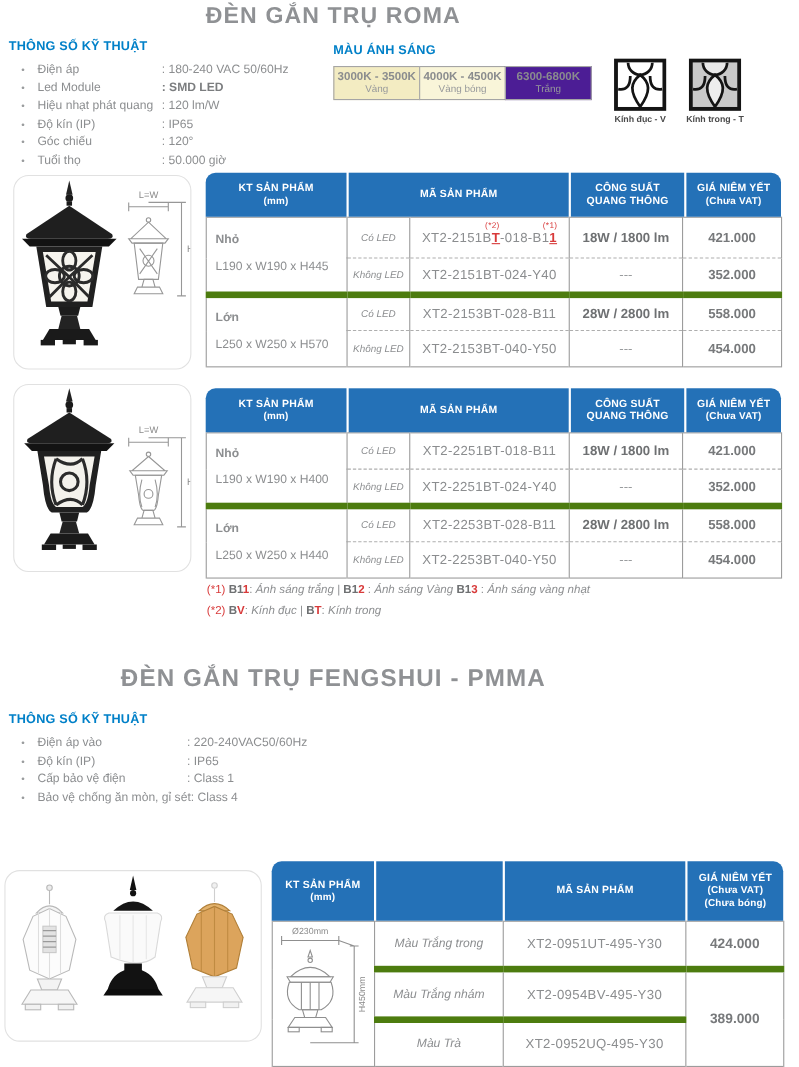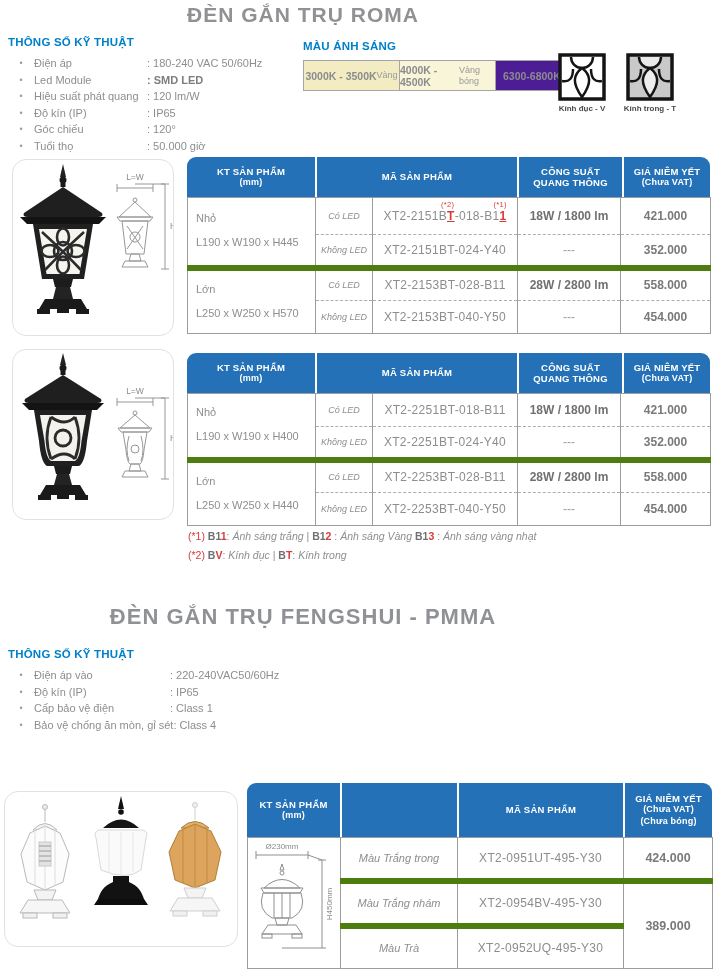--- a/index.html
+++ b/index.html
@@ -26,22 +26,22 @@
   #specs1 { left:8px; top:36px; width:300px; }
   #specs1 .spec-label { min-width:113px; }
   #specs2 { left:8px; top:648px; width:330px; }
   #specs2 .spec-label { min-width:136px; }
   .spec-value.bold { font-weight:bold; color:#7b7d7f; }
 
   
   #mau { left:303px; top:40px; }
   .swatch-row { display:flex; margin-top:8px; }
   .swatch {
-    width:97px; height:31px; border:1px solid #a5a5a5; margin-left:-1px;
-    display:flex; flex-direction:row; align-items:center; justify-content:center;
+    width:79px; height:31px; border:1px solid #a5a5a5; margin-left:-1px;
+    display:flex; flex-direction:column; align-items:center; justify-content:center;
   }
   .swatch:first-child { margin-left:0; }
   .swatch .t1 { font-size:10.5px; font-weight:bold; color:#8a8c8e; line-height:12px; }
   .swatch .t2 { font-size:9px; color:#97999b; line-height:11px; }
 
   
   #glass { left:556px; top:53px; display:flex; gap:16px; }
   .glass-item { width:52px; display:flex; flex-direction:column; align-items:center; }
   .glass-label { margin-top:3px; font-size:8px; font-weight:bold; color:#4a4a4a; white-space:nowrap; }
 
@@ -63,21 +63,21 @@
   .th:last-child  { border-top-right-radius:9px; }
   .th .sub { font-weight:bold; font-size:9px; }
 
   table.ptable { border-collapse:collapse; table-layout:fixed; background:#fff; }
   table.ptable td { border-left:1px solid #9c9c9c; border-right:1px solid #9c9c9c; text-align:center; vertical-align:middle; }
   table.ptable { border:1px solid #9c9c9c; }
   tr.sep-dash  > td { border-top:1px dashed #aeaeae; }
   tr.sep-solid > td { border-top:6px solid #4d7c0f; }
 
   td.dims-cell { text-align:left !important; padding:4px 6px 6px 8px; }
-  .size-name { font-size:11px; color:#8c8e90; margin:0 0 12px 0; }
+  .size-name { font-size:11px; color:#8c8e90; margin:0 0 12px 0;font-weight:bold; }
   .dim-text  { font-size:11px; color:#8c8e90; }
   td.led-cell   { font-size:9px; font-style:italic; color:#8c8e90; }
   td.code-cell  { font-size:12px; color:#8b8d8f; letter-spacing:.3px; }
   td.power-cell { font-size:12px; font-weight:bold; color:#6e7072; }
   td.power-cell.none { font-weight:normal; color:#9a9c9e; }
   td.price-cell { font-size:12px; font-weight:bold; color:#77797b; }
 
   #table1 { left:187px; top:157px; width:523px; }
   #table2 { left:187px; top:353px; width:523px; }
   #table1 .th, #table2 .th { height:40px; }
@@ -124,21 +124,21 @@
       <span class="spec-label">Điện áp</span>
       <span class="spec-value">: 180-240 VAC 50/60Hz</span>
     </div>
   <div class="spec-row">
       <span class="spec-bullet">•</span>
       <span class="spec-label">Led Module</span>
       <span class="spec-value bold">: SMD LED</span>
     </div>
   <div class="spec-row">
       <span class="spec-bullet">•</span>
-      <span class="spec-label">Hiệu suất phát quang</span>
+      <span class="spec-label">Hiệu nhạt phát quang</span>
       <span class="spec-value">: 120 lm/W</span>
     </div>
   <div class="spec-row">
       <span class="spec-bullet">•</span>
       <span class="spec-label">Độ kín  (IP)</span>
       <span class="spec-value">: IP65</span>
     </div>
   <div class="spec-row">
       <span class="spec-bullet">•</span>
       <span class="spec-label">Góc chiếu</span>

